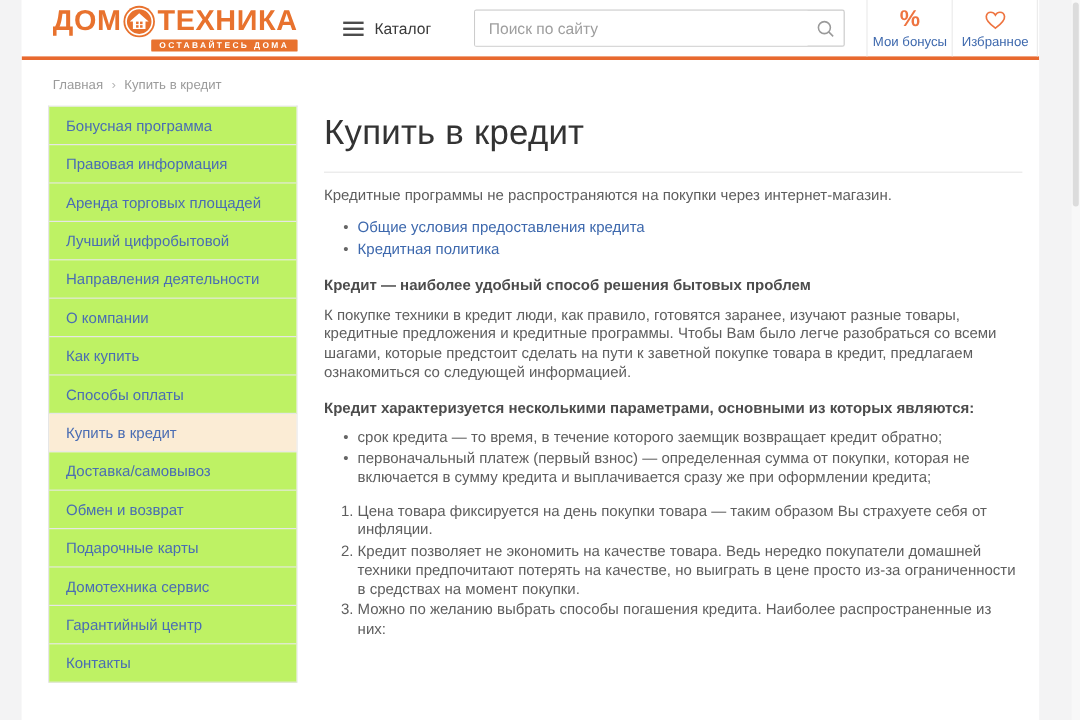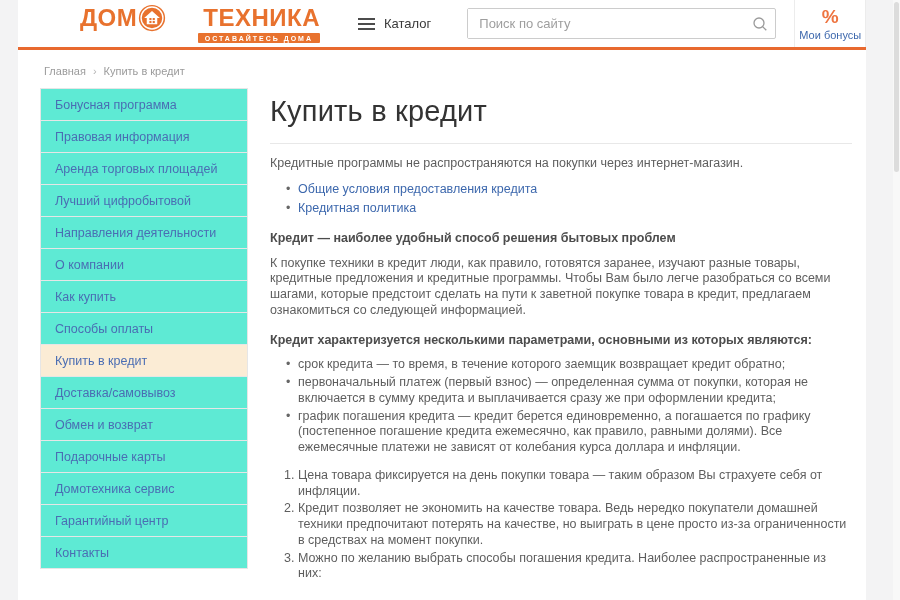--- a/index.html
+++ b/index.html
@@ -15,21 +15,21 @@
   
   .scrollbar-track { position:absolute; right:0; top:0; width:7px; height:600px; background:#f8f8f8; }
   .scrollbar-thumb { position:absolute; right:1px; top:2px; width:5px; height:170px; background:#dcdcdc; border-radius:3px; }
   
   .header {
     height:50px; display:flex; align-items:stretch;
     border-bottom:3px solid #e8692f; background:#fff;
   }
   .logo { display:flex; flex-direction:column; justify-content:center; margin-left:26px; padding-right:14px; cursor:pointer; }
   .logo-main { display:flex; align-items:center; color:#e8722e; font-weight:bold; font-size:24px; letter-spacing:.5px; line-height:1; }
-  .logo-main .brand-txt { font-stretch:condensed;margin-left:36px; }
+  .logo-main .brand-txt { font-stretch:condensed; }
   .logo-circle { width:28px; height:28px; margin:0 1px; flex:0 0 auto; }
   .logo-tagline {
     align-self:flex-end; background:#e8722e; color:#fff; font-size:7px; font-weight:bold;
     letter-spacing:2px; padding:2px 7px 1px; margin-top:1px; border-radius:1px;
   }
   .v-sep { width:1px; background:#ececec; }
   .catalog-btn { display:flex; align-items:center; gap:9px; padding:0 24px; cursor:pointer; }
   .hamburger { display:flex; flex-direction:column; gap:3px; }
   .hamburger span { display:block; width:17px; height:2px; background:#4c4c4c; }
   .catalog-label { font-size:13px; color:#3a3a3a; }
@@ -55,21 +55,21 @@
   
   .breadcrumb { padding:15px 0 11px 26px; font-size:11px; color:#9b9b9b; display:flex; gap:7px; align-items:center; }
   .breadcrumb a { color:#9b9b9b; text-decoration:none; cursor:pointer; }
   .crumb-sep { font-size:11px; color:#b5b5b5; }
   
   .content-row { display:flex; align-items:flex-start; padding-left:22px; }
   
   .sidebar { width:208px; flex:0 0 auto; border:1px solid #e6e6e6; border-bottom:none; }
   .sidebar-item {
     display:block; padding:9px 14px 8px; font-size:12.5px; color:#4a6db3;
-    border-bottom:1px solid #e6e6e6; cursor:pointer; text-decoration:none; background:#5eead4;
+    border-bottom:1px solid #e6e6e6; cursor:pointer; text-decoration:none; background:#bef264;
   }
   .sidebar-item.active { background:#fbecd5; }
   
   .main { flex:1; margin-left:22px; padding-right:14px; font-size:12.5px; line-height:1.26; color:#5e5e5e; }
   .page-title { font-size:29px; font-weight:400; color:#333; margin-top:5px; letter-spacing:.2px; }
   .title-rule { border:none; border-top:1px solid #e8e8e8; margin:13px 0 12px; }
   .main p { margin:0 0 11px; }
   .doc-links { list-style:none; margin:0 0 14px; padding-left:28px; }
   .doc-links li { position:relative; margin-bottom:3px; }
   .doc-links li::before { content:"•"; position:absolute; left:-12px; color:#666; }
@@ -193,21 +193,20 @@
         <li><a class="text-link">Кредитная политика</a></li>
       </ul>
 
       <div class="bold-heading">Кредит — наиболее удобный способ решения бытовых проблем</div>
       <p>К покупке техники в кредит люди, как правило, готовятся заранее, изучают разные товары, кредитные предложения и кредитные программы. Чтобы Вам было легче разобраться со всеми шагами, которые предстоит сделать на пути к заветной покупке товара в кредит, предлагаем ознакомиться со следующей информацией.</p>
 
       <div class="bold-heading">Кредит характеризуется несколькими параметрами, основными из которых являются:</div>
       <ul class="plain-list">
         <li>срок кредита — то время, в течение которого заемщик возвращает кредит обратно;</li>
         <li>первоначальный платеж (первый взнос) — определенная сумма от покупки, которая не включается в сумму кредита и выплачивается сразу же при оформлении кредита;</li>
-        <li>график погашения кредита — кредит берется единовременно, а погашается по графику (постепенное погашение кредита ежемесячно, как правило, равными долями). Все ежемесячные платежи не зависят от колебания курса доллара и инфляции.</li>
       </ul>
 
       <ol class="num-list">
         <li>Цена товара фиксируется на день покупки товара — таким образом Вы страхуете себя от инфляции.</li>
         <li>Кредит позволяет не экономить на качестве товара. Ведь нередко покупатели домашней техники предпочитают потерять на качестве, но выиграть в цене просто из-за ограниченности в средствах на момент покупки.</li>
         <li>
           <span>Можно по желанию выбрать способы погашения кредита. Наиболее распространенные из них:</span>
           
         </li>
       </ol>

